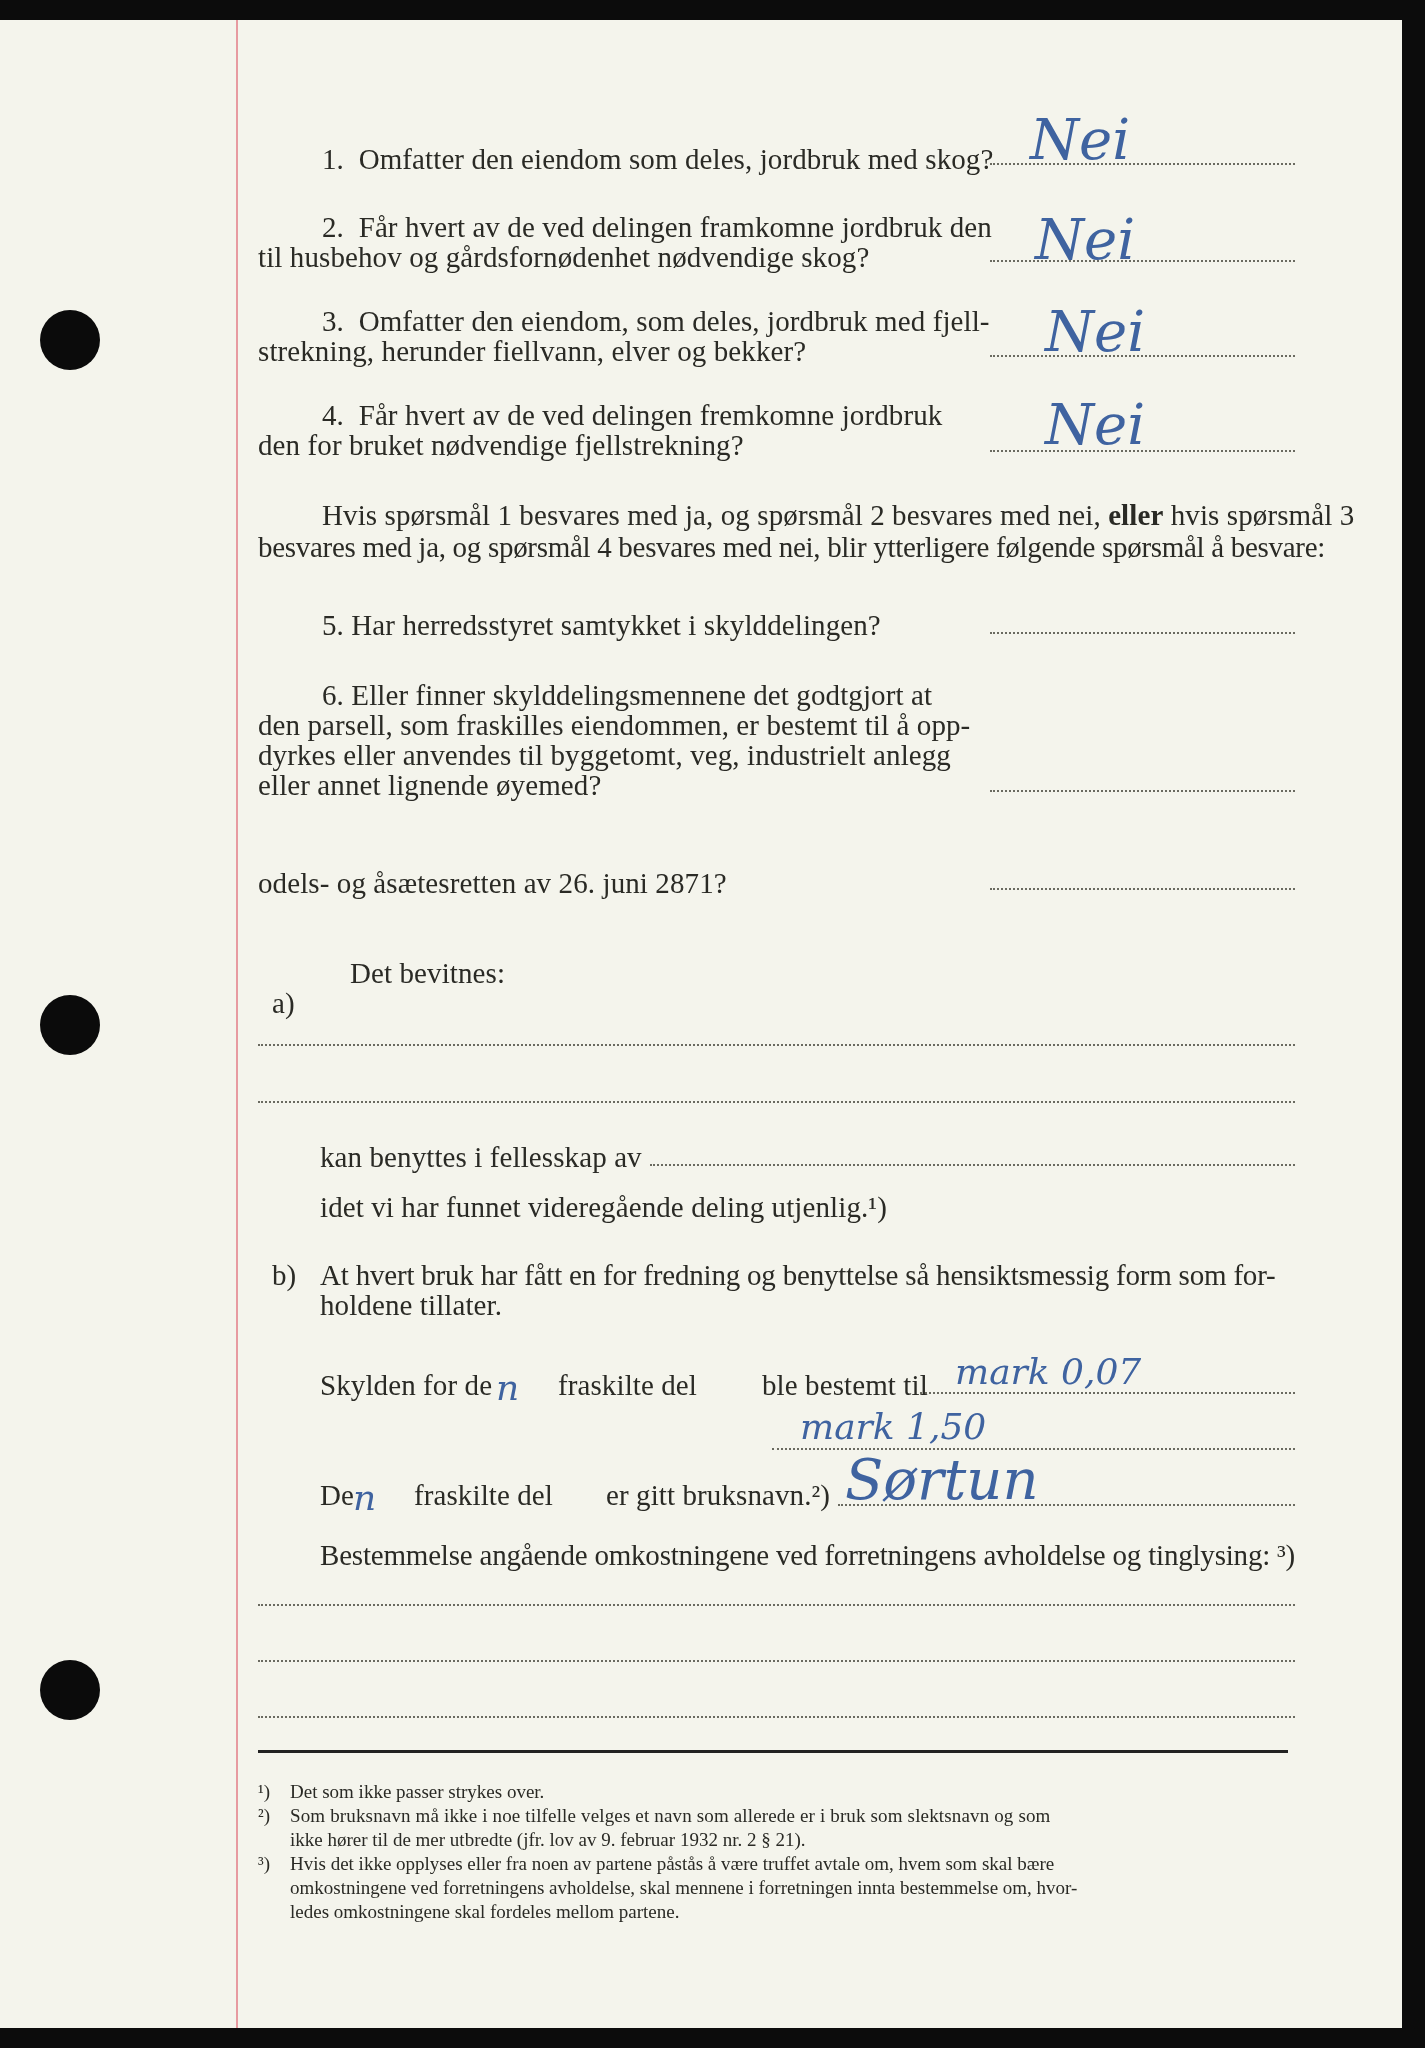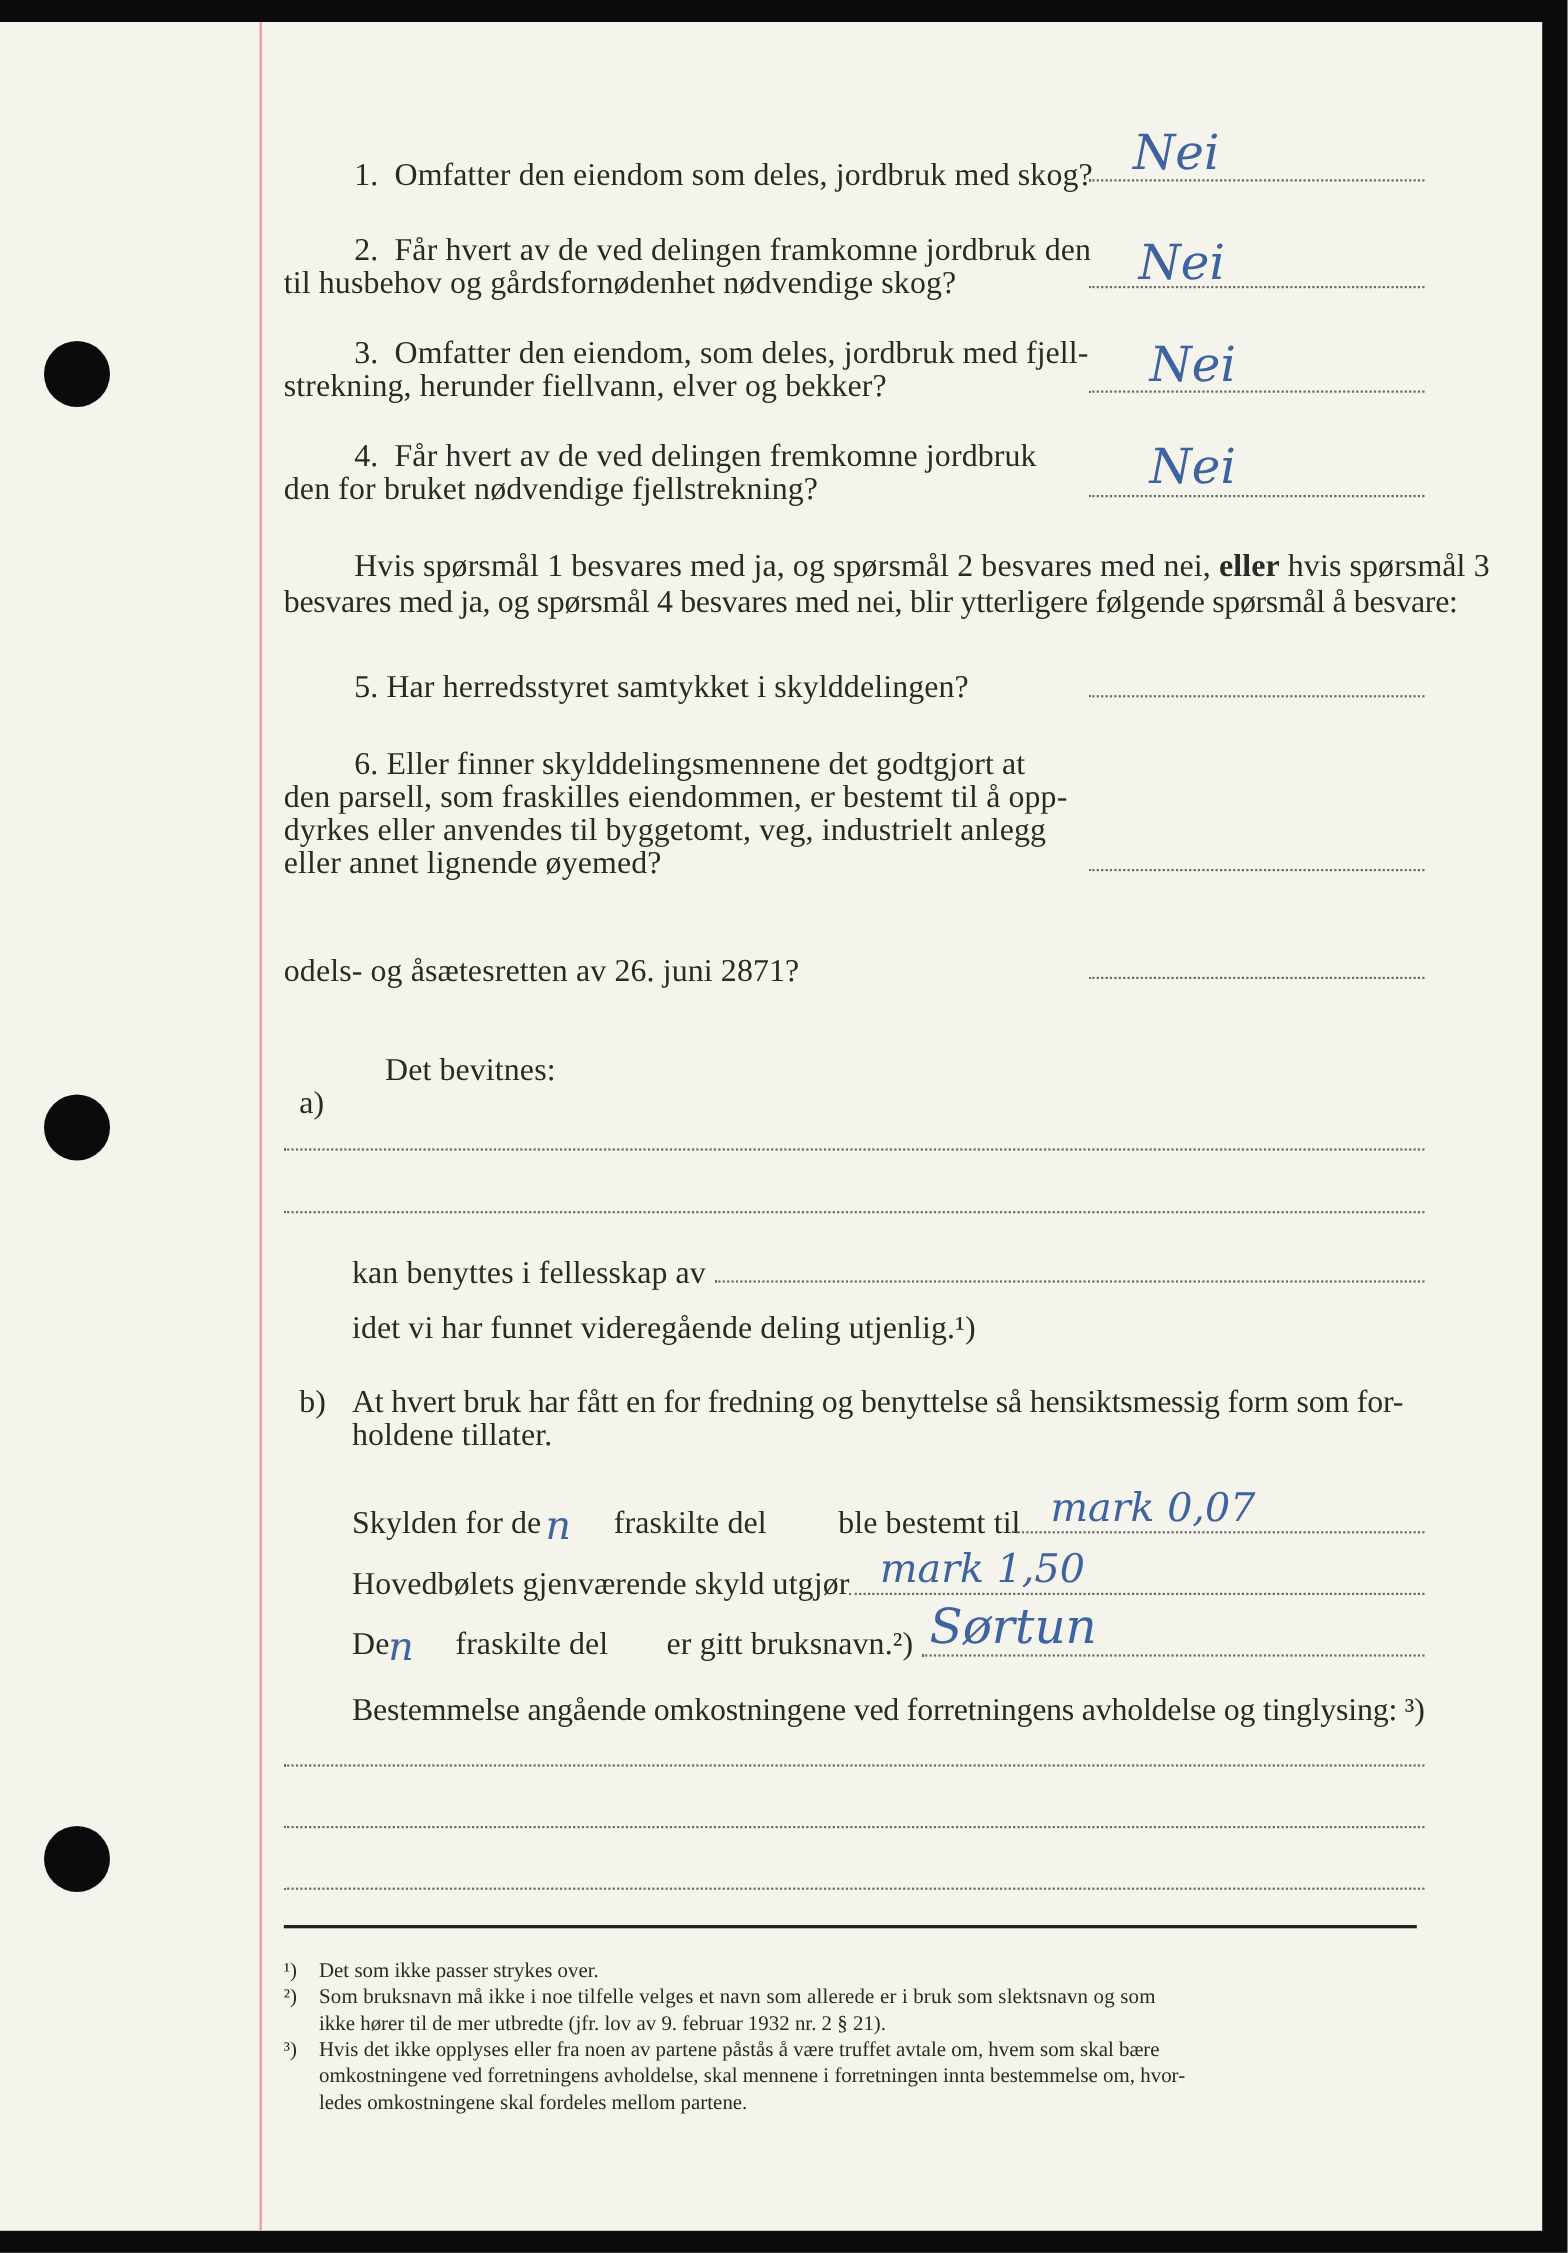--- a/index.html
+++ b/index.html
@@ -20,21 +20,21 @@
   .hole {
     position: absolute; width: 60px; height: 60px; border-radius: 50%;
     background: #0b0b0b; left: 40px;
   }
   .t { position: absolute; font-size: 29px; line-height: 31px; white-space: nowrap; letter-spacing: 0.1px; }
   .dots {
     position: absolute; height: 0; border-bottom: 2px dotted #6a6a60;
   }
   .hand {
     position: absolute; font-family: "DejaVu Serif", serif; font-style: italic;
-    color: #3f63a0; font-size: 44px; line-height: 44px; white-space: nowrap;
+    color: #3f63a0; font-size: 56px; line-height: 44px; white-space: nowrap;
   }
   .hand.sm { font-size: 36px; }
   .rule { position: absolute; left: 258px; width: 1030px; height: 3px; background: #222; }
   .fn { position: absolute; font-size: 19px; line-height: 24px; white-space: nowrap; }
   b { font-weight: bold; }
 </style>
 </head>
 <body>
 
 <div class="page">
@@ -104,21 +104,20 @@
   <div class="t" style="left:320px;top:1240px;letter-spacing:-0.2px">At hvert bruk har fått en for fredning og benyttelse så hensiktsmessig form som for-</div>
   <div class="t" style="left:320px;top:1270px">holdene tillater.</div>
 
   <div class="t" style="left:320px;top:1350px">Skylden for de</div>
   <div class="hand sm" style="left:496px;top:1346px">n</div>
   <div class="t" style="left:558px;top:1350px">fraskilte del</div>
   <div class="t" style="left:762px;top:1350px">ble bestemt til</div>
   <div class="dots" style="left:920px;top:1372px;width:375px"></div>
   <div class="hand sm" style="left:955px;top:1330px">mark 0,07</div>
 
-  <div class="t" style="left:320px;top:1405px">Hovedbølets gjenværende skyld utgjør</div>
   <div class="dots" style="left:772px;top:1428px;width:523px"></div>
   <div class="hand sm" style="left:800px;top:1385px">mark 1,50</div>
 
   <div class="t" style="left:320px;top:1460px">De</div>
   <div class="hand sm" style="left:353px;top:1456px">n</div>
   <div class="t" style="left:414px;top:1460px">fraskilte del</div>
   <div class="t" style="left:606px;top:1460px">er gitt bruksnavn.²)</div>
   <div class="dots" style="left:838px;top:1484px;width:457px"></div>
   <div class="hand" style="left:845px;top:1438px">Sørtun</div>
 

